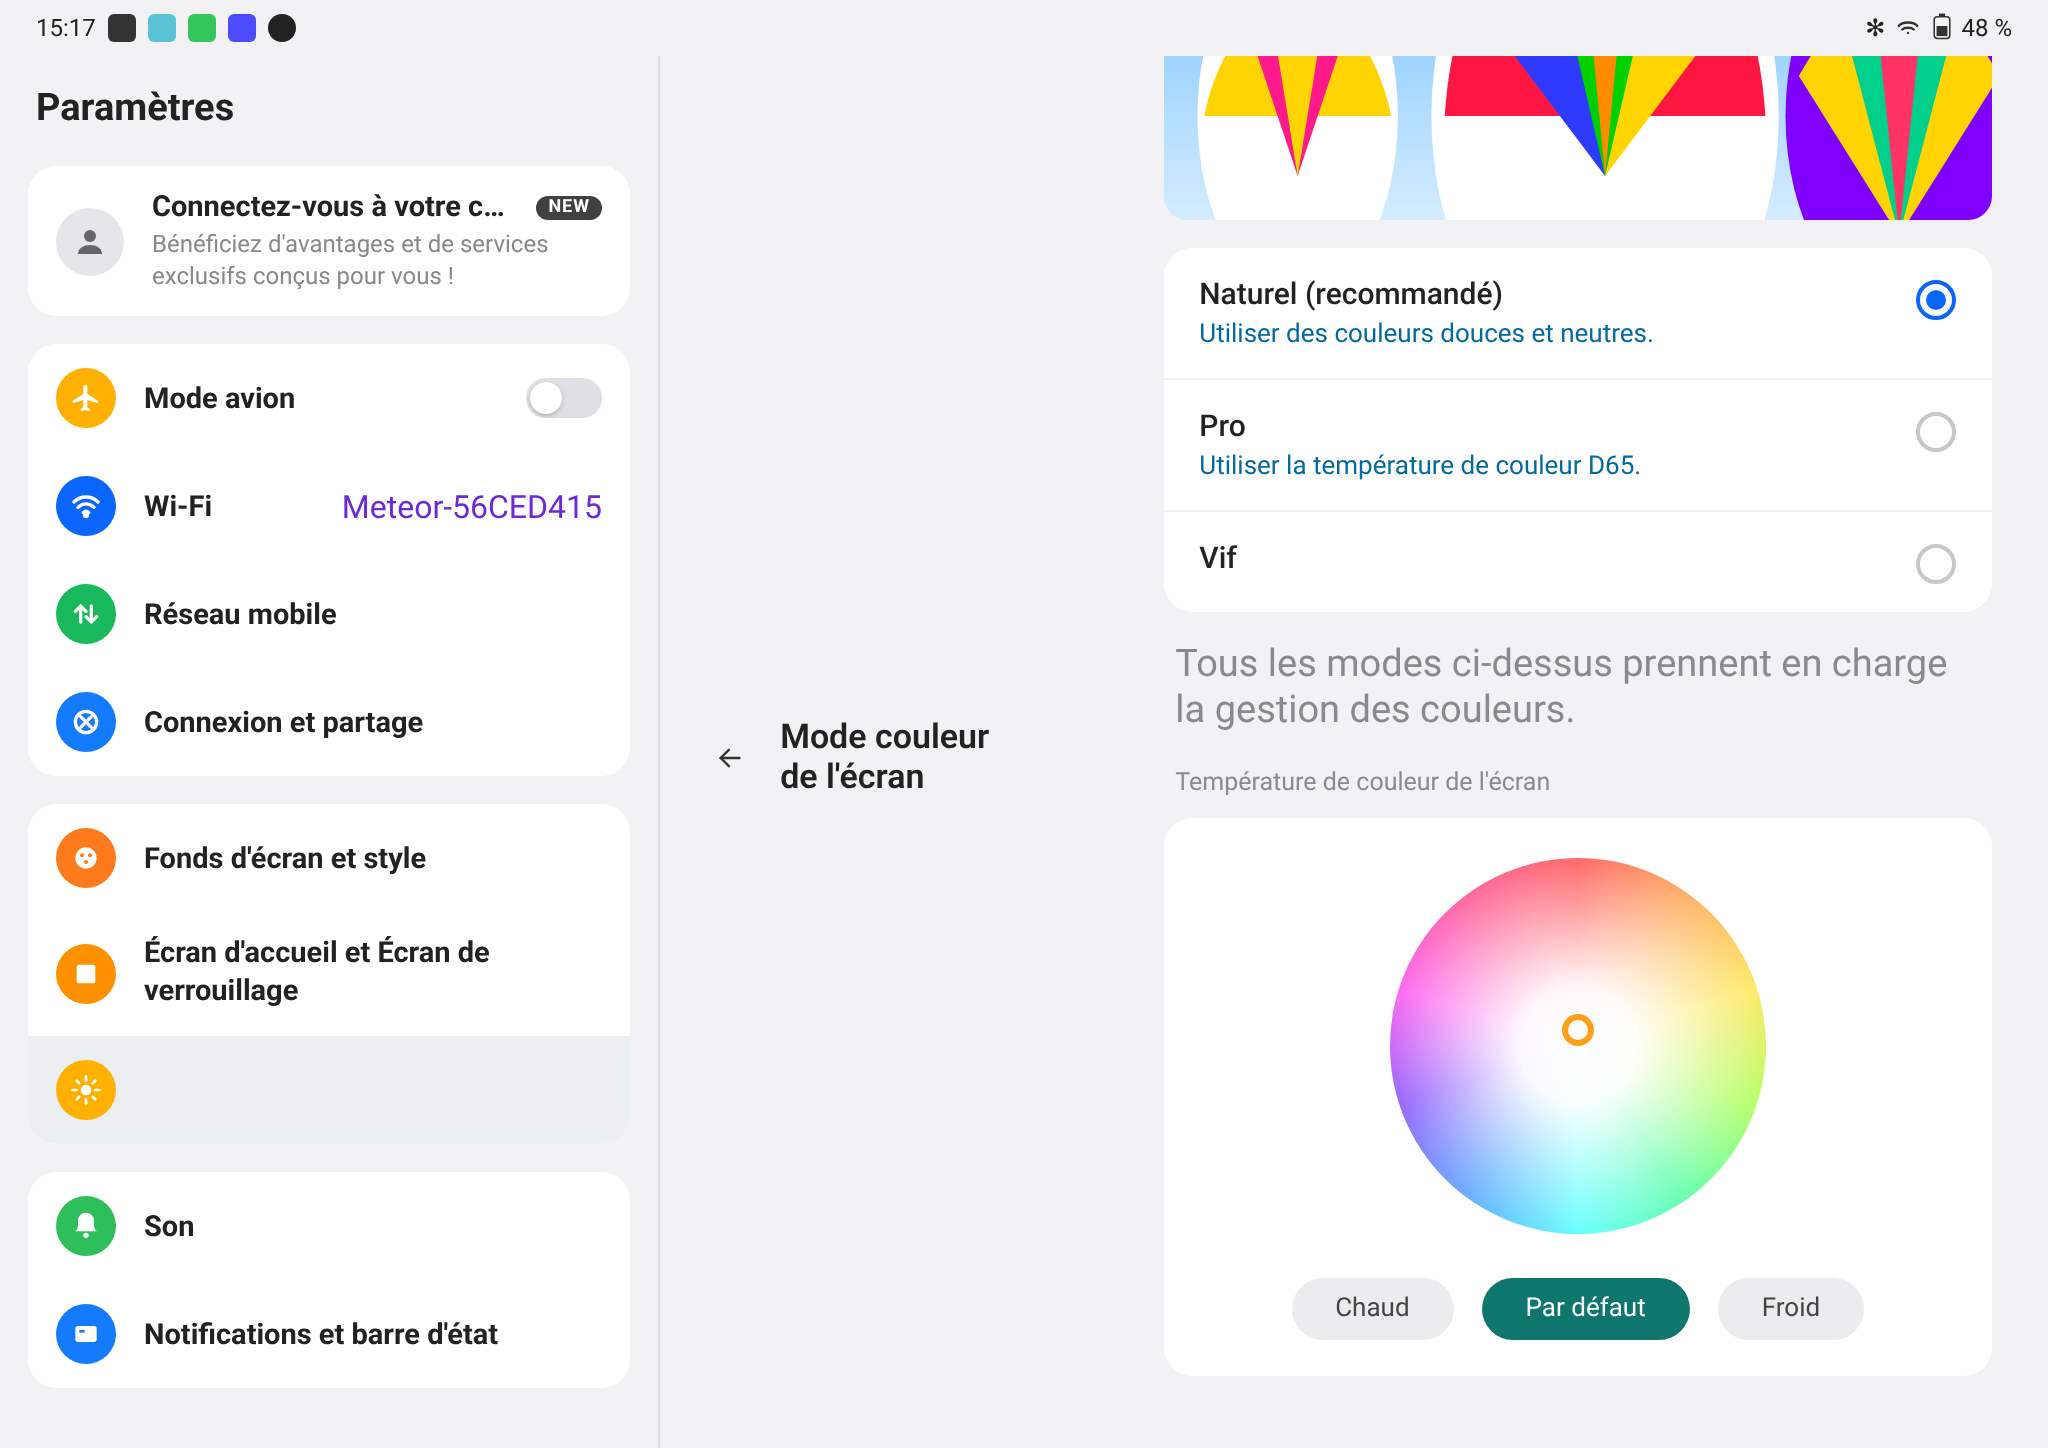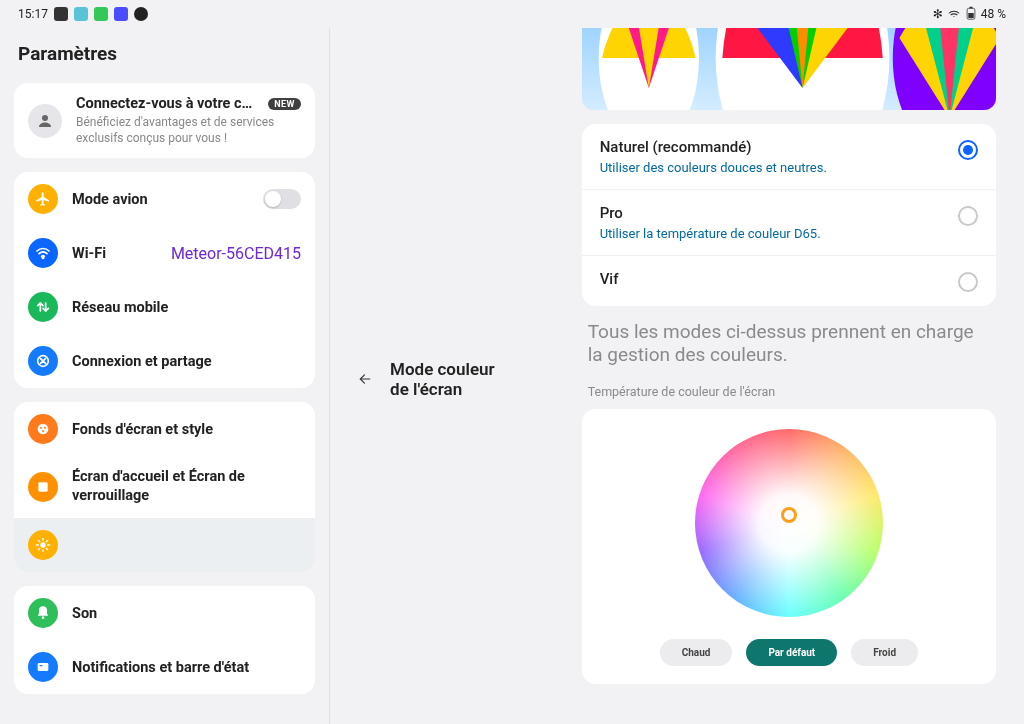--- a/index.html
+++ b/index.html
@@ -39,21 +39,21 @@
   .radio { width:20px; height:20px; border-radius:50%; border:2px solid #c8c8cc; flex-shrink:0; margin-top:2px; display:flex; align-items:center;justify-content:center;}
   .radio.checked { border-color:#0a66ff;}
   .radio.checked::after { content:""; width:10px; height:10px; border-radius:50%; background:#0a66ff;}
   .note { font-size:19px; color:#8a8a8e; padding: 14px 6px 18px 6px;}
   .section-label { font-size:12.5px; color:#8a8a8e; padding: 0 6px 10px 6px;}
   .color-panel { background:#fff; border-radius:14px; padding: 20px 18px 18px 18px; display:flex; flex-direction:column; align-items:center;}
   .color-wheel { width:188px; height:188px; border-radius:50%; position:relative; background: conic-gradient(from 0deg, #ff6b6b, #ffb36b, #ffe96b, #b8ff6b, #6bffb0, #6bffff, #6bb0ff, #986bff, #ff6bf0, #ff6b9e, #ff6b6b); }
   .color-wheel::after { content:""; position:absolute; inset:0; border-radius:50%; background: radial-gradient(circle at center, #fff 0%, rgba(255,255,255,0.95) 22%, rgba(255,255,255,0) 70%);}
   .wheel-handle { position:absolute; width:16px; height:16px; border:3px solid #ff9f1a; border-radius:50%; background:transparent; top:46%; left:50%; transform:translate(-50%,-50%); z-index:2;}
   .pill-row { display:flex; gap:14px; margin-top:22px;}
-  .pill { padding:8px 22px; border-radius:20px; font-size:10px; background:#ececef; color:#444; cursor:pointer; border:none;font-weight:bold;}
+  .pill { padding:8px 22px; border-radius:20px; font-size:13px; background:#ececef; color:#444; cursor:pointer; border:none;}
   .pill.active { background:#0f766e; color:#fff;}
 </style>
 </head>
 <body>
 
 <div class="status-bar">
   <div class="status-left">
     <span>15:17</span>
     <span class="si" style="background:#333"></span>
     <span class="si" style="background:#58c4d6"></span>

